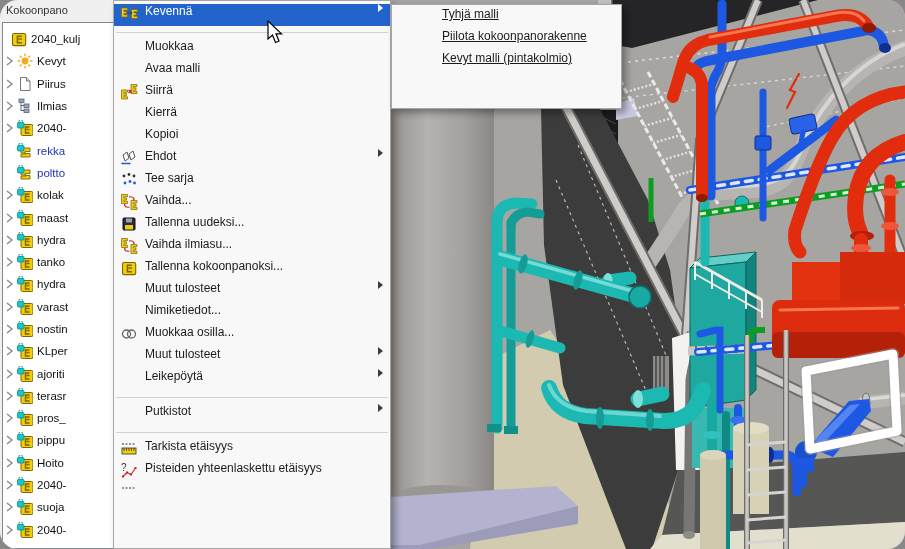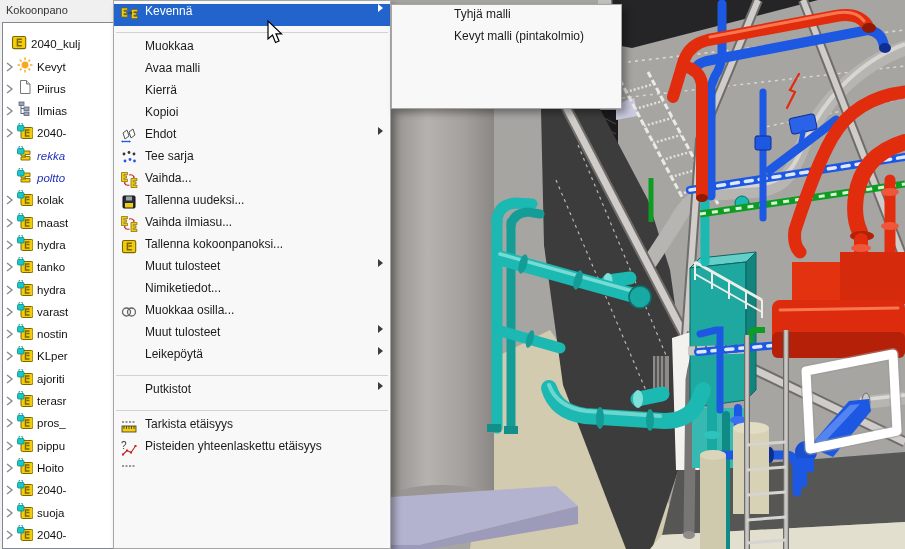--- a/index.html
+++ b/index.html
@@ -1,51 +1,51 @@
 <!DOCTYPE html>
 <html><head>
 <meta charset="utf-8">
 <style>
   html,body{margin:0;padding:0;background:#888;}
   #app{position:relative;width:905px;height:549px;overflow:hidden;
-       font-family:"Liberation Sans","DejaVu Sans",sans-serif;background:#f9a8d4;}
+       font-family:"Liberation Sans","DejaVu Sans",sans-serif;background:#f9a8d4;border-radius:18px;}
   
   #viewport{position:absolute;left:0;top:0;width:905px;height:549px;z-index:1;}
   
   #tree-panel{position:absolute;left:0;top:0;width:113px;height:549px;background:#f0f0f0;z-index:10;
               border-right:1px solid #b5b5b5;}
   #tree-header{height:21px;line-height:21px;padding-left:6px;font-size:11px;color:#333;}
   #tree-box{position:absolute;left:2px;top:22px;right:0;bottom:0;background:#ffffff;
             border:1px solid #828790;border-right:none;overflow:hidden;padding-top:5px;}
-  .tree-row{display:flex;align-items:flex-end;height:22.3px;font-size:11.5px;color:#111;white-space:nowrap;overflow:hidden;}
+  .tree-row{display:flex;align-items:center;height:22.3px;font-size:11.5px;color:#111;white-space:nowrap;overflow:hidden;}
   .tree-row .chev{width:12px;flex:0 0 12px;display:flex;align-items:center;justify-content:center;}
   .tree-row .ticon{width:19px;flex:0 0 19px;display:flex;align-items:center;justify-content:center;}
   .tree-row .tlabel{margin-left:3px;}
-  .tree-row.blue .tlabel{color:#2233bb;font-style:italic;}
+  .tree-row.blue .tlabel{color:#2233bb;}
   .tree-row.root{padding-left:6px;}
   
   #context-menu{position:absolute;left:113px;top:0;width:278px;height:549px;z-index:20;
                 background:#f8f8f8;border:1px solid #a6a6a6;box-sizing:border-box;
                 box-shadow:4px 4px 7px rgba(0,0,0,.35);padding-top:3px;overflow:hidden;}
   .menu-item{display:flex;align-items:flex-start;height:22px;padding:0 6px 0 4px;font-size:12px;
              color:#1b1b1b;position:relative;white-space:nowrap;}
   .menu-item .mi-icon{width:22px;height:17px;flex:0 0 22px;display:flex;align-items:center;justify-content:center;}
   .menu-item .mi-label{margin-left:5px;}
   .menu-item .mi-arrow{position:absolute;right:7px;width:0;height:0;
              border-left:5px solid #3c3c3c;border-top:4px solid transparent;border-bottom:4px solid transparent;}
   .menu-item.hl{background:#2364cc;color:#ffffff;}
   .menu-item.hl .mi-arrow{border-left-color:#fff;}
   .menu-sep{height:1px;background:#d2d2d2;margin:6px 2px;}
   .menu-item.partial{height:7px;overflow:hidden;align-items:flex-start;}
   
   #submenu{position:absolute;left:391px;top:4px;width:231px;height:105px;z-index:30;
            background:#f8f8f8;border:1px solid #a6a6a6;box-sizing:border-box;
            box-shadow:4px 4px 7px rgba(0,0,0,.35);padding-top:2px;}
   #submenu .menu-item{padding-left:10px;}
-  #submenu .mi-label{margin-left:30px;}
+  #submenu .mi-label{margin-left:18px;text-decoration:underline;}
   
   #cursor{position:absolute;left:267px;top:20px;z-index:60;pointer-events:none;}
 </style>
 </head>
 <body>
 
 <div id="app">
 
   <svg id="viewport" viewBox="0 0 905 549" width="905" height="549" preserveAspectRatio="none">
     <rect x="0" y="0" width="905" height="549" fill="#a7a5a2"></rect>
@@ -680,20 +680,32 @@
       <div class="menu-sep"></div>
       <div class="menu-item">
         <span class="mi-icon"></span>
         <span class="mi-label">Muokkaa</span>
       </div>
       <div class="menu-item">
         <span class="mi-icon"></span>
         <span class="mi-label">Avaa malli</span>
       </div>
       <div class="menu-item">
+        <span class="mi-icon">
+          <svg width="17" height="16">
+            <g fill="#f2cc0d" stroke="#7a6600" stroke-width="0.7">
+              <path d="M0,0 h6 v2.2 h-3.6 v1.2 h2.6 v2.2 h-2.6 v1.2 h3.6 v2.2 h-6 z" transform="translate(0.5,6)"></path>
+              <path d="M0,0 h6 v2.2 h-3.6 v1.2 h2.6 v2.2 h-2.6 v1.2 h3.6 v2.2 h-6 z" transform="translate(10,0.5)"></path>
+            </g>
+            <path d="M7.5,6 l3,3 m-3,0 l3,-3" stroke="#c22" stroke-width="1.2" fill="none"></path>
+          </svg>
+        </span>
+        <span class="mi-label">Siirrä</span>
+      </div>
+      <div class="menu-item">
         <span class="mi-icon"></span>
         <span class="mi-label">Kierrä</span>
       </div>
       <div class="menu-item">
         <span class="mi-icon"></span>
         <span class="mi-label">Kopioi</span>
       </div>
       <div class="menu-item">
         <span class="mi-icon">
           <svg width="16" height="16">
@@ -862,20 +874,24 @@
       </div>
     </div>
 
   <div id="submenu">
       <div class="menu-item">
         <span class="mi-icon"></span>
         <span class="mi-label">Tyhjä malli</span>
       </div>
       <div class="menu-item">
         <span class="mi-icon"></span>
+        <span class="mi-label">Piilota kokoonpanorakenne</span>
+      </div>
+      <div class="menu-item">
+        <span class="mi-icon"></span>
         <span class="mi-label">Kevyt malli (pintakolmio)</span>
       </div>
     </div>
 
   <div id="cursor">
     <svg width="22" height="26" viewBox="0 0 22 26">
       <path d="M1,1 L1,19 L5.5,15 L8.5,22.5 L12,21 L9,13.8 L14.5,13.8 Z" fill="#ffffff" stroke="#000" stroke-width="1.2"></path>
     </svg>
   </div>
 

